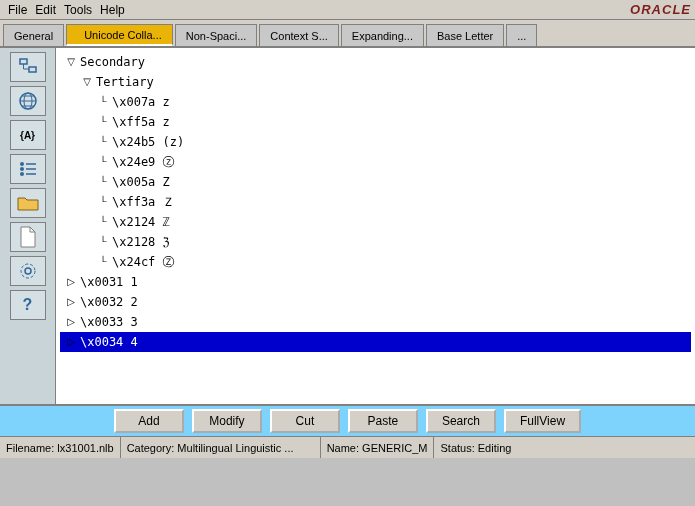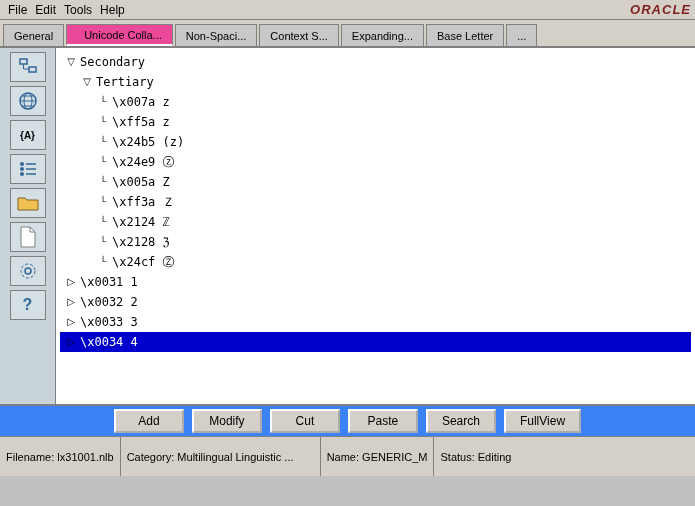--- a/index.html
+++ b/index.html
@@ -57,21 +57,21 @@
       cursor: pointer;
       font-size: 11px;
       color: #000;
       margin-right: 2px;
       white-space: nowrap;
       height: 22px;
       display: flex;
       align-items: center;
     }
     .tab.active {
-      background: #ec4899;
+      background: #eab308;
       border-bottom: 2px solid #fff;
       font-weight: normal;
       z-index: 1;
       padding-left: 17px;
     }
     .tab:not(.active) {
       background: #c8c8c8;
     }
 
     
@@ -142,21 +142,21 @@
       font-family: monospace;
     }
 
     
     .tree-area::-webkit-scrollbar { width: 12px; }
     .tree-area::-webkit-scrollbar-track { background: #d4d0c8; }
     .tree-area::-webkit-scrollbar-thumb { background: #808080; border: 1px solid #d4d0c8; }
 
     
     .button-bar {
-      background: #3b82f6;
+      background: #7dd3fc;
       border-top: 2px solid #808080;
       display: flex;
       align-items: center;
       justify-content: center;
       gap: 8px;
       padding: 4px 8px;
       height: 32px;
     }
     .btn {
       background: #d4d0c8;
@@ -169,21 +169,21 @@
       display: flex;
       align-items: center;
       justify-content: center;
     }
 
     
     .status-bar {
       background: #d4d0c8;
       border-top: 1px solid #808080;
       display: flex;
-      height: 40px;
+      height: 22px;
       align-items: center;
     }
     .status-segment {
       padding: 0 6px;
       border-right: 1px solid #808080;
       font-size: 11px;
       height: 100%;
       display: flex;
       align-items: center;
       white-space: nowrap;

